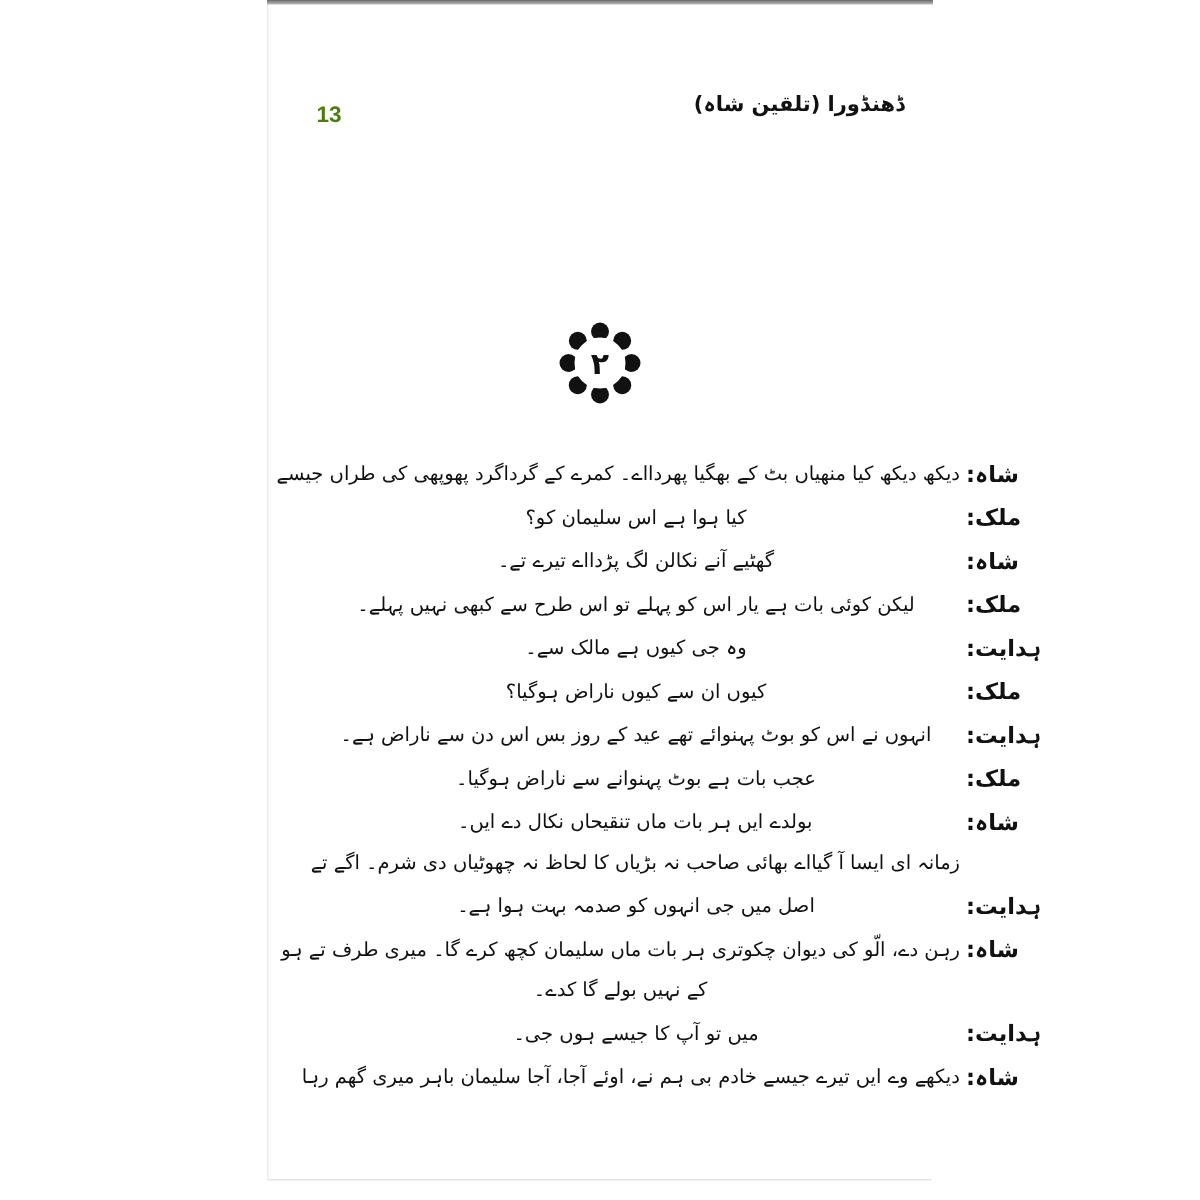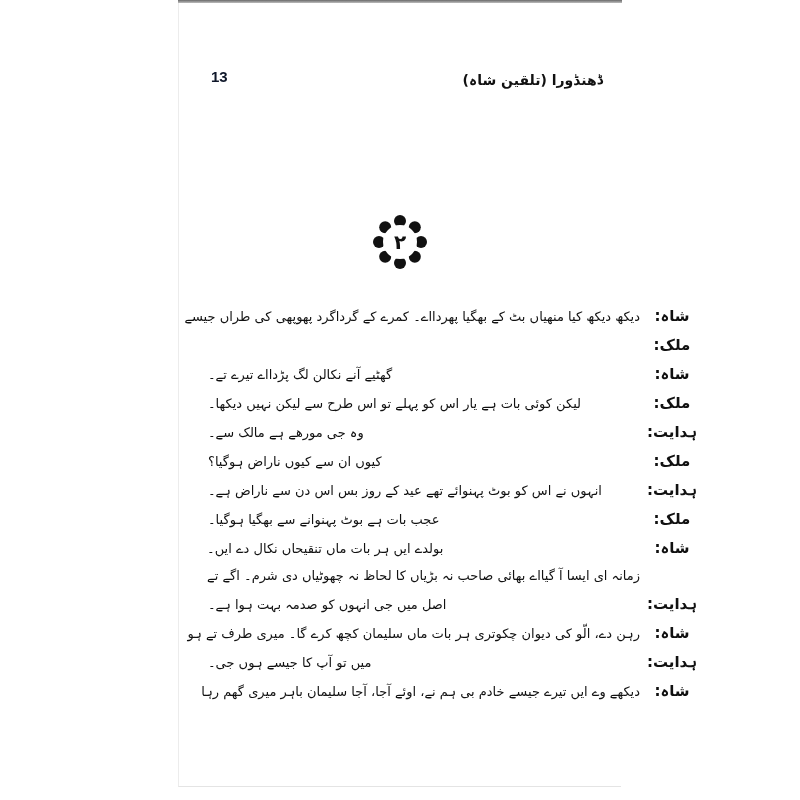--- a/index.html
+++ b/index.html
@@ -33,26 +33,26 @@
       height: 3px;
       background: linear-gradient(to bottom, #6a6a6a, #bdbdbd);
     }
     .page-number {
       position: absolute;
       left: 211px;
       top: 68px;
       font-family: "Liberation Sans", sans-serif;
       font-weight: bold;
       font-size: 15px;
-      color: #0f172a;
+      color: #4d7c0f;
     }
     .running-head {
       position: absolute;
       right: 197px;
-      top: 72px;
+      top: 61px;
       direction: rtl;
       font-family: "DejaVu Sans", sans-serif;
       font-weight: bold;
       font-size: 14px;
       color: #111;
       white-space: nowrap;
     }
     .ornament {
       position: absolute;
       left: 372px;
@@ -85,28 +85,28 @@
       display: flex;
       flex-direction: row;
       align-items: flex-start;
       margin-bottom: 2px;
     }
     .speaker {
       flex: 0 0 56px;
       font-weight: bold;
       font-size: 15px;
       line-height: 27px;
-      text-align: center;
+      text-align: left;
       white-space: nowrap;
     }
     .speech {
       flex: 0 0 432px;
       font-size: 13px;
       line-height: 27px;
-      text-align: left;
+      text-align: center;
       padding-right: 4px;
     }
     .speech-line { display: block; white-space: nowrap; }
   </style>
 </head>
 <body>
 
 <div class="page"></div>
 <div class="page-top-edge"></div>
 
@@ -132,74 +132,78 @@
 
 <div class="dialogue">
   <div class="entry">
     <div class="speaker">شاہ:</div>
     <div class="speech">
       <span class="speech-line">دیکھ دیکھ کیا منھیاں بٹ کے بھگیا پھردااے۔ کمرے کے گرداگرد پھوپھی کی طراں جیسے</span>
     </div>
   </div>
   <div class="entry">
     <div class="speaker">ملک:</div>
+    <div class="speech">
+      <span class="speech-line">کیا ہوا ہے اس سلیمان کو؟</span>
+    </div>
   </div>
   <div class="entry">
     <div class="speaker">شاہ:</div>
     <div class="speech">
       <span class="speech-line">گھٹیے آنے نکالن لگ پڑدااے تیرے تے۔</span>
     </div>
   </div>
   <div class="entry">
     <div class="speaker">ملک:</div>
     <div class="speech">
-      <span class="speech-line">لیکن کوئی بات ہے یار اس کو پہلے تو اس طرح سے لیکن نہیں دیکھا۔</span>
-    </div>
-  </div>
-  <div class="entry">
-    <div class="speaker">ہدایت:</div>
-    <div class="speech">
-      <span class="speech-line">وہ جی مورھے ہے مالک سے۔</span>
+      <span class="speech-line">لیکن کوئی بات ہے یار اس کو پہلے تو اس طرح سے کبھی نہیں پہلے۔</span>
+    </div>
+  </div>
+  <div class="entry">
+    <div class="speaker">ہدایت:</div>
+    <div class="speech">
+      <span class="speech-line">وہ جی کیوں ہے مالک سے۔</span>
     </div>
   </div>
   <div class="entry">
     <div class="speaker">ملک:</div>
     <div class="speech">
       <span class="speech-line">کیوں ان سے کیوں ناراض ہوگیا؟</span>
     </div>
   </div>
   <div class="entry">
     <div class="speaker">ہدایت:</div>
     <div class="speech">
       <span class="speech-line">انہوں نے اس کو بوٹ پہنوائے تھے عید کے روز بس اس دن سے ناراض ہے۔</span>
     </div>
   </div>
   <div class="entry">
     <div class="speaker">ملک:</div>
     <div class="speech">
-      <span class="speech-line">عجب بات ہے بوٹ پہنوانے سے بھگیا ہوگیا۔</span>
+      <span class="speech-line">عجب بات ہے بوٹ پہنوانے سے ناراض ہوگیا۔</span>
     </div>
   </div>
   <div class="entry">
     <div class="speaker">شاہ:</div>
     <div class="speech">
       <span class="speech-line">بولدے ایں ہر بات ماں تنقیحاں نکال دے ایں۔</span>
       <span class="speech-line">زمانہ ای ایسا آ گیااے بھائی صاحب نہ بڑیاں کا لحاظ نہ چھوٹیاں دی شرم۔ اگے تے</span>
     </div>
   </div>
   <div class="entry">
     <div class="speaker">ہدایت:</div>
     <div class="speech">
       <span class="speech-line">اصل میں جی انہوں کو صدمہ بہت ہوا ہے۔</span>
     </div>
   </div>
   <div class="entry">
     <div class="speaker">شاہ:</div>
     <div class="speech">
       <span class="speech-line">رہن دے، الّو کی دیوان چکوتری ہر بات ماں سلیمان کچھ کرے گا۔ میری طرف تے ہو</span>
+      <span class="speech-line">کے نہیں بولے گا کدے۔</span>
     </div>
   </div>
   <div class="entry">
     <div class="speaker">ہدایت:</div>
     <div class="speech">
       <span class="speech-line">میں تو آپ کا جیسے ہوں جی۔</span>
     </div>
   </div>
   <div class="entry">
     <div class="speaker">شاہ:</div>

